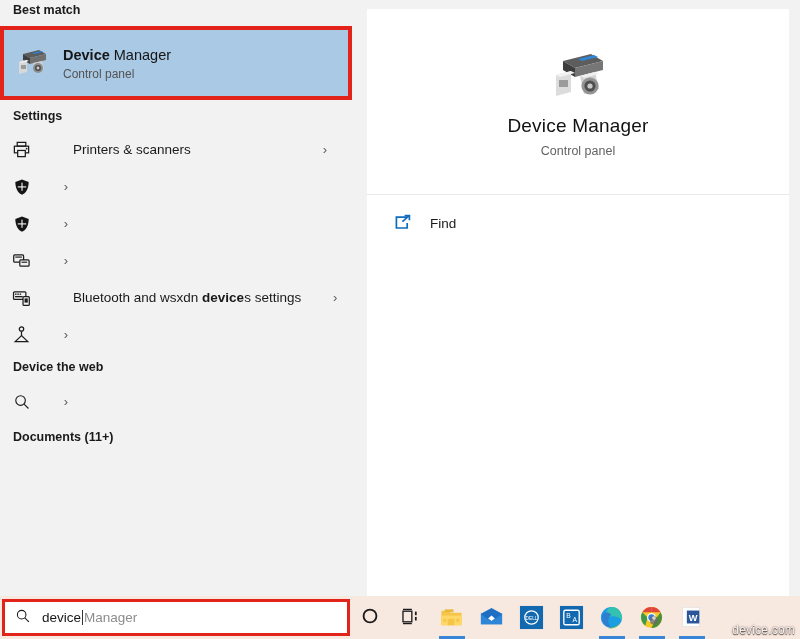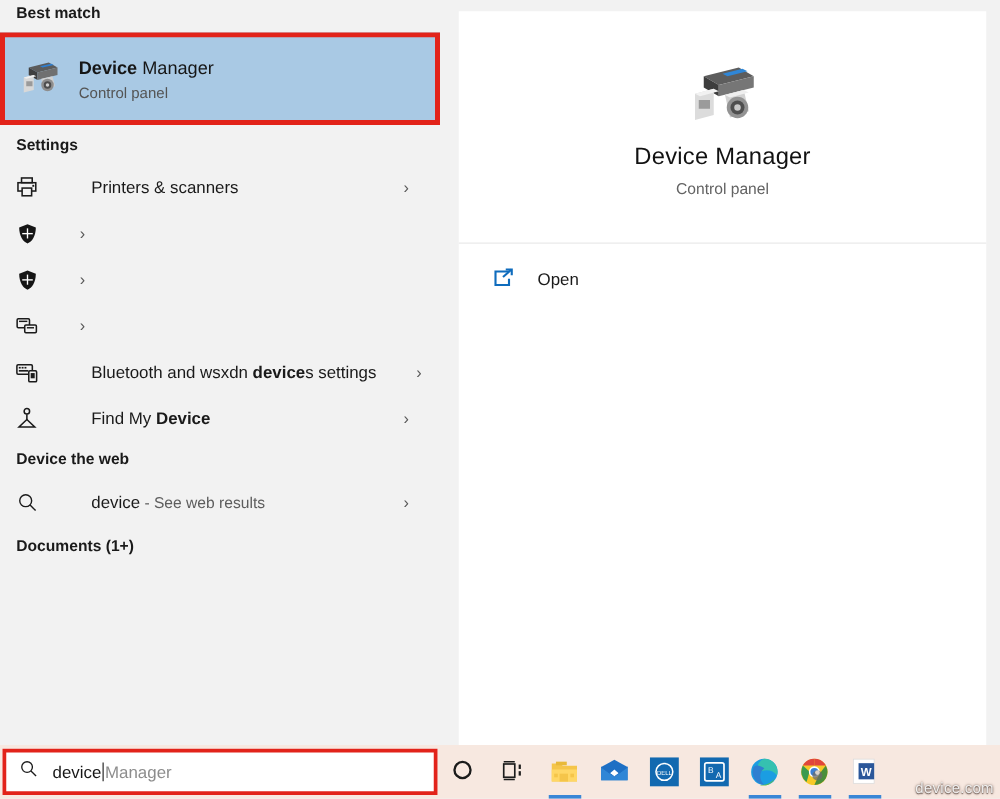--- a/index.html
+++ b/index.html
@@ -248,42 +248,40 @@
       </div>
 
       <div class="result-row">
         <span class="row-icon">
           <svg viewBox="0 0 20 20" width="19" height="19">
             <circle cx="10" cy="4.2" r="2.3" fill="none" stroke="#1b1b1b" stroke-width="1.3"></circle>
             <path d="M10 6.8 L10 11.5" stroke="#1b1b1b" stroke-width="1.3" fill="none"></path>
             <path d="M10 11.2 L3.4 17.4 L16.6 17.4 Z" fill="none" stroke="#1b1b1b" stroke-width="1.3"></path>
           </svg>
         </span>
-        <span class="row-label"><span>Find My </span><b>Device</b><span></span></span>
         <span class="chev">›</span>
       </div>
 
     </div>
 
     <div class="section-header" id="web-header">Device the web</div>
 
     <div id="web-list">
       <div class="result-row">
         <span class="row-icon">
           <svg viewBox="0 0 20 20" width="18" height="18">
             <circle cx="8.4" cy="8.4" r="5.3" fill="none" stroke="#1b1b1b" stroke-width="1.25"></circle>
             <line x1="12.3" y1="12.3" x2="17.2" y2="17.2" stroke="#1b1b1b" stroke-width="1.25"></line>
           </svg>
         </span>
-        <span class="web-label"><span class="q">device</span><span class="rest"> - See web results</span></span>
-        <span class="chev">›</span>
-      </div>
-    </div>
-
-    <div class="section-header" id="documents-header">Documents (1+)</div>
+        <span class="chev">›</span>
+      </div>
+    </div>
+
+    <div class="section-header" id="documents-header">Documents (11+)</div>
   </div>
 
   <div id="right-pane">
     <div id="preview-card">
 
       <div id="preview-hero">
         <div id="hero-icon">
           <svg viewBox="0 0 62 58" width="62" height="58">
             <g>
               <polygon points="16,16 44,9 56,16 28,23" fill="#5d5d5d"></polygon>
@@ -307,21 +305,21 @@
 
       <div id="preview-actions">
         <div class="action-row">
           <span class="action-icon">
             <svg viewBox="0 0 20 20" width="20" height="20">
               <path d="M14.2 4.2 L8.4 4.2 L3.4 4.2 L3.4 15 L14.2 15 L14.2 10" fill="none" stroke="#0f6cbd" stroke-width="1.7"></path>
               <line x1="9.4" y1="8.6" x2="16.2" y2="2.6" stroke="#0f6cbd" stroke-width="1.7"></line>
               <polyline points="11.6,2.6 16.4,2.6 16.4,7.2" fill="none" stroke="#0f6cbd" stroke-width="1.7"></polyline>
             </svg>
           </span>
-          <span class="action-label">Open</span>
+          <span class="action-label">Find</span>
         </div>
       </div>
 
     </div>
   </div>
 
   <div id="taskbar">
 
     <div id="search-box-wrap">
       <div id="search-red-border">

